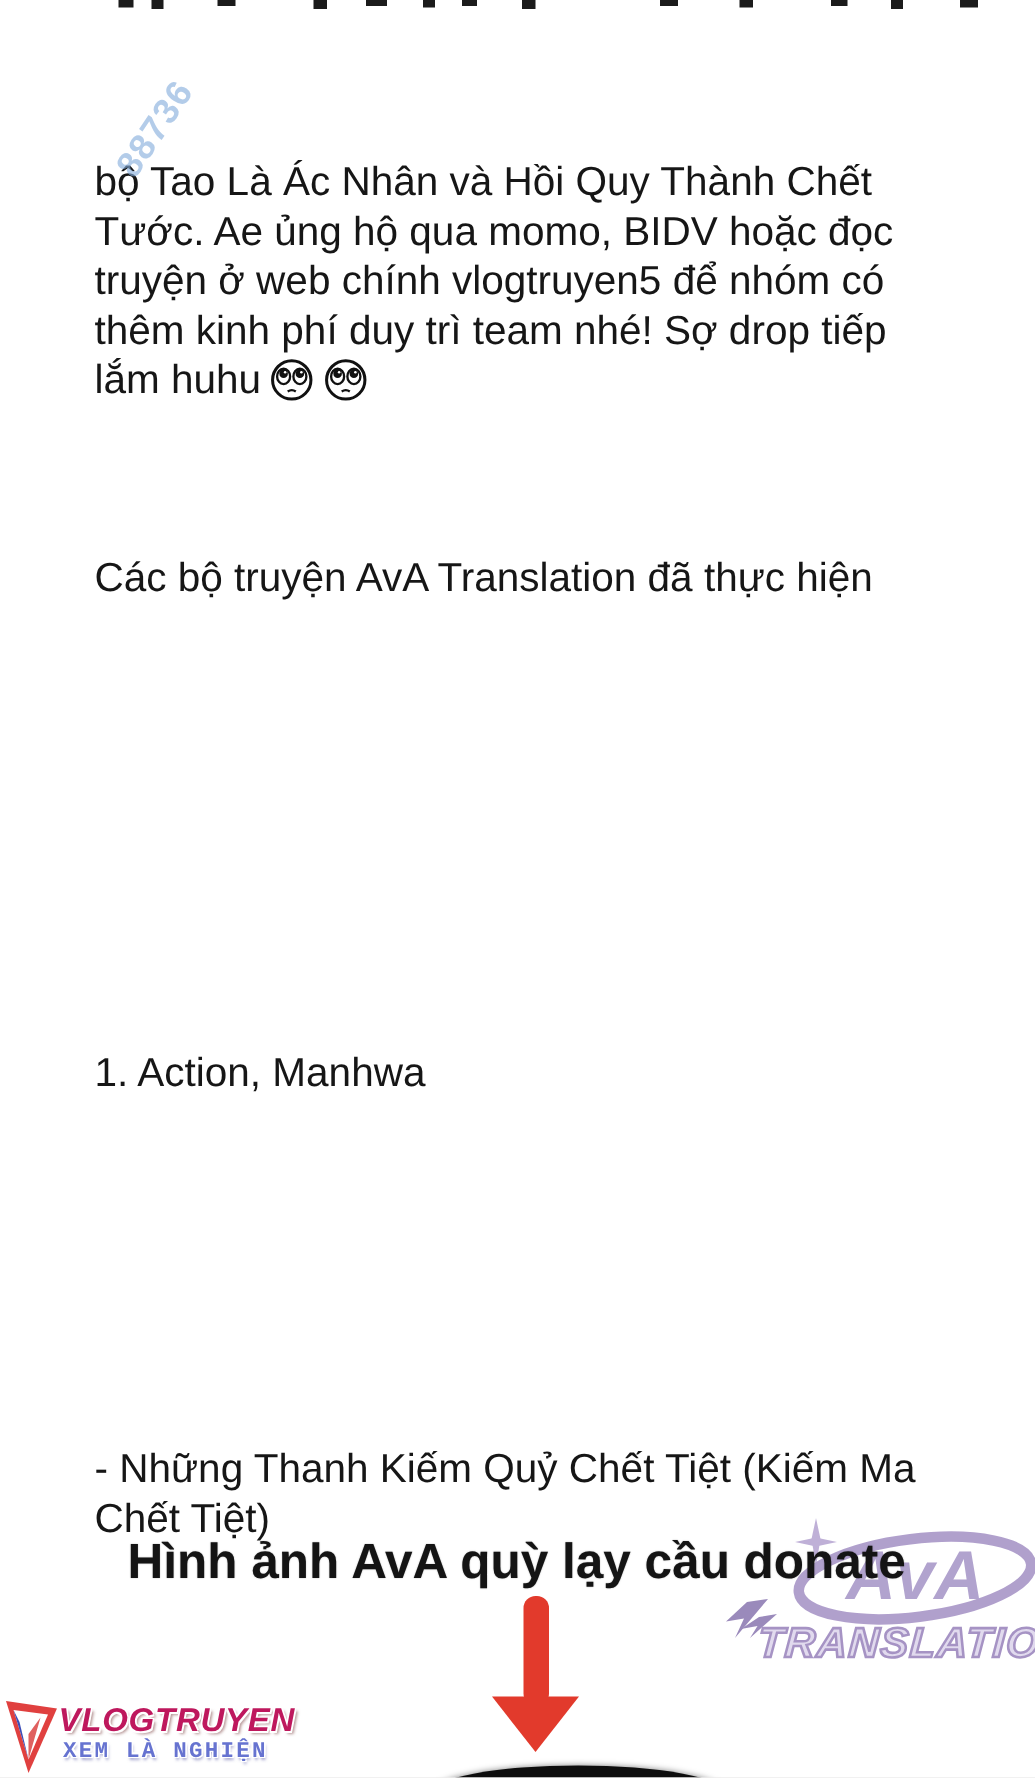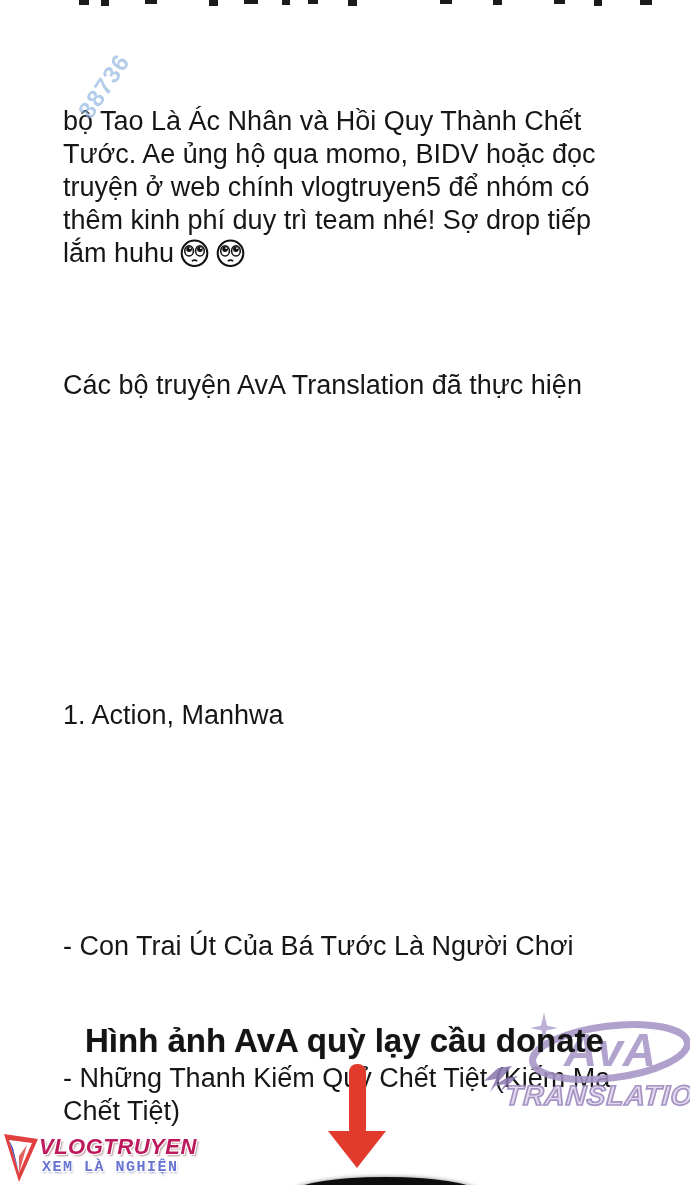--- a/index.html
+++ b/index.html
@@ -114,21 +114,20 @@
     <p>Các bộ truyện AvA Translation đã thực hiện</p>
 
     <div>
       
     
         <div>
           <p>1. Action, Manhwa</p>
           <div>
             
           
-              <p>- Con Trai Út Của Bá Tước Là Người Chơi</p>
             
               <p>- Những Thanh Kiếm Quỷ Chết Tiệt (Kiếm Ma Chết Tiệt)</p>
             
               
             
               
             
               
             </div>
         </div>

